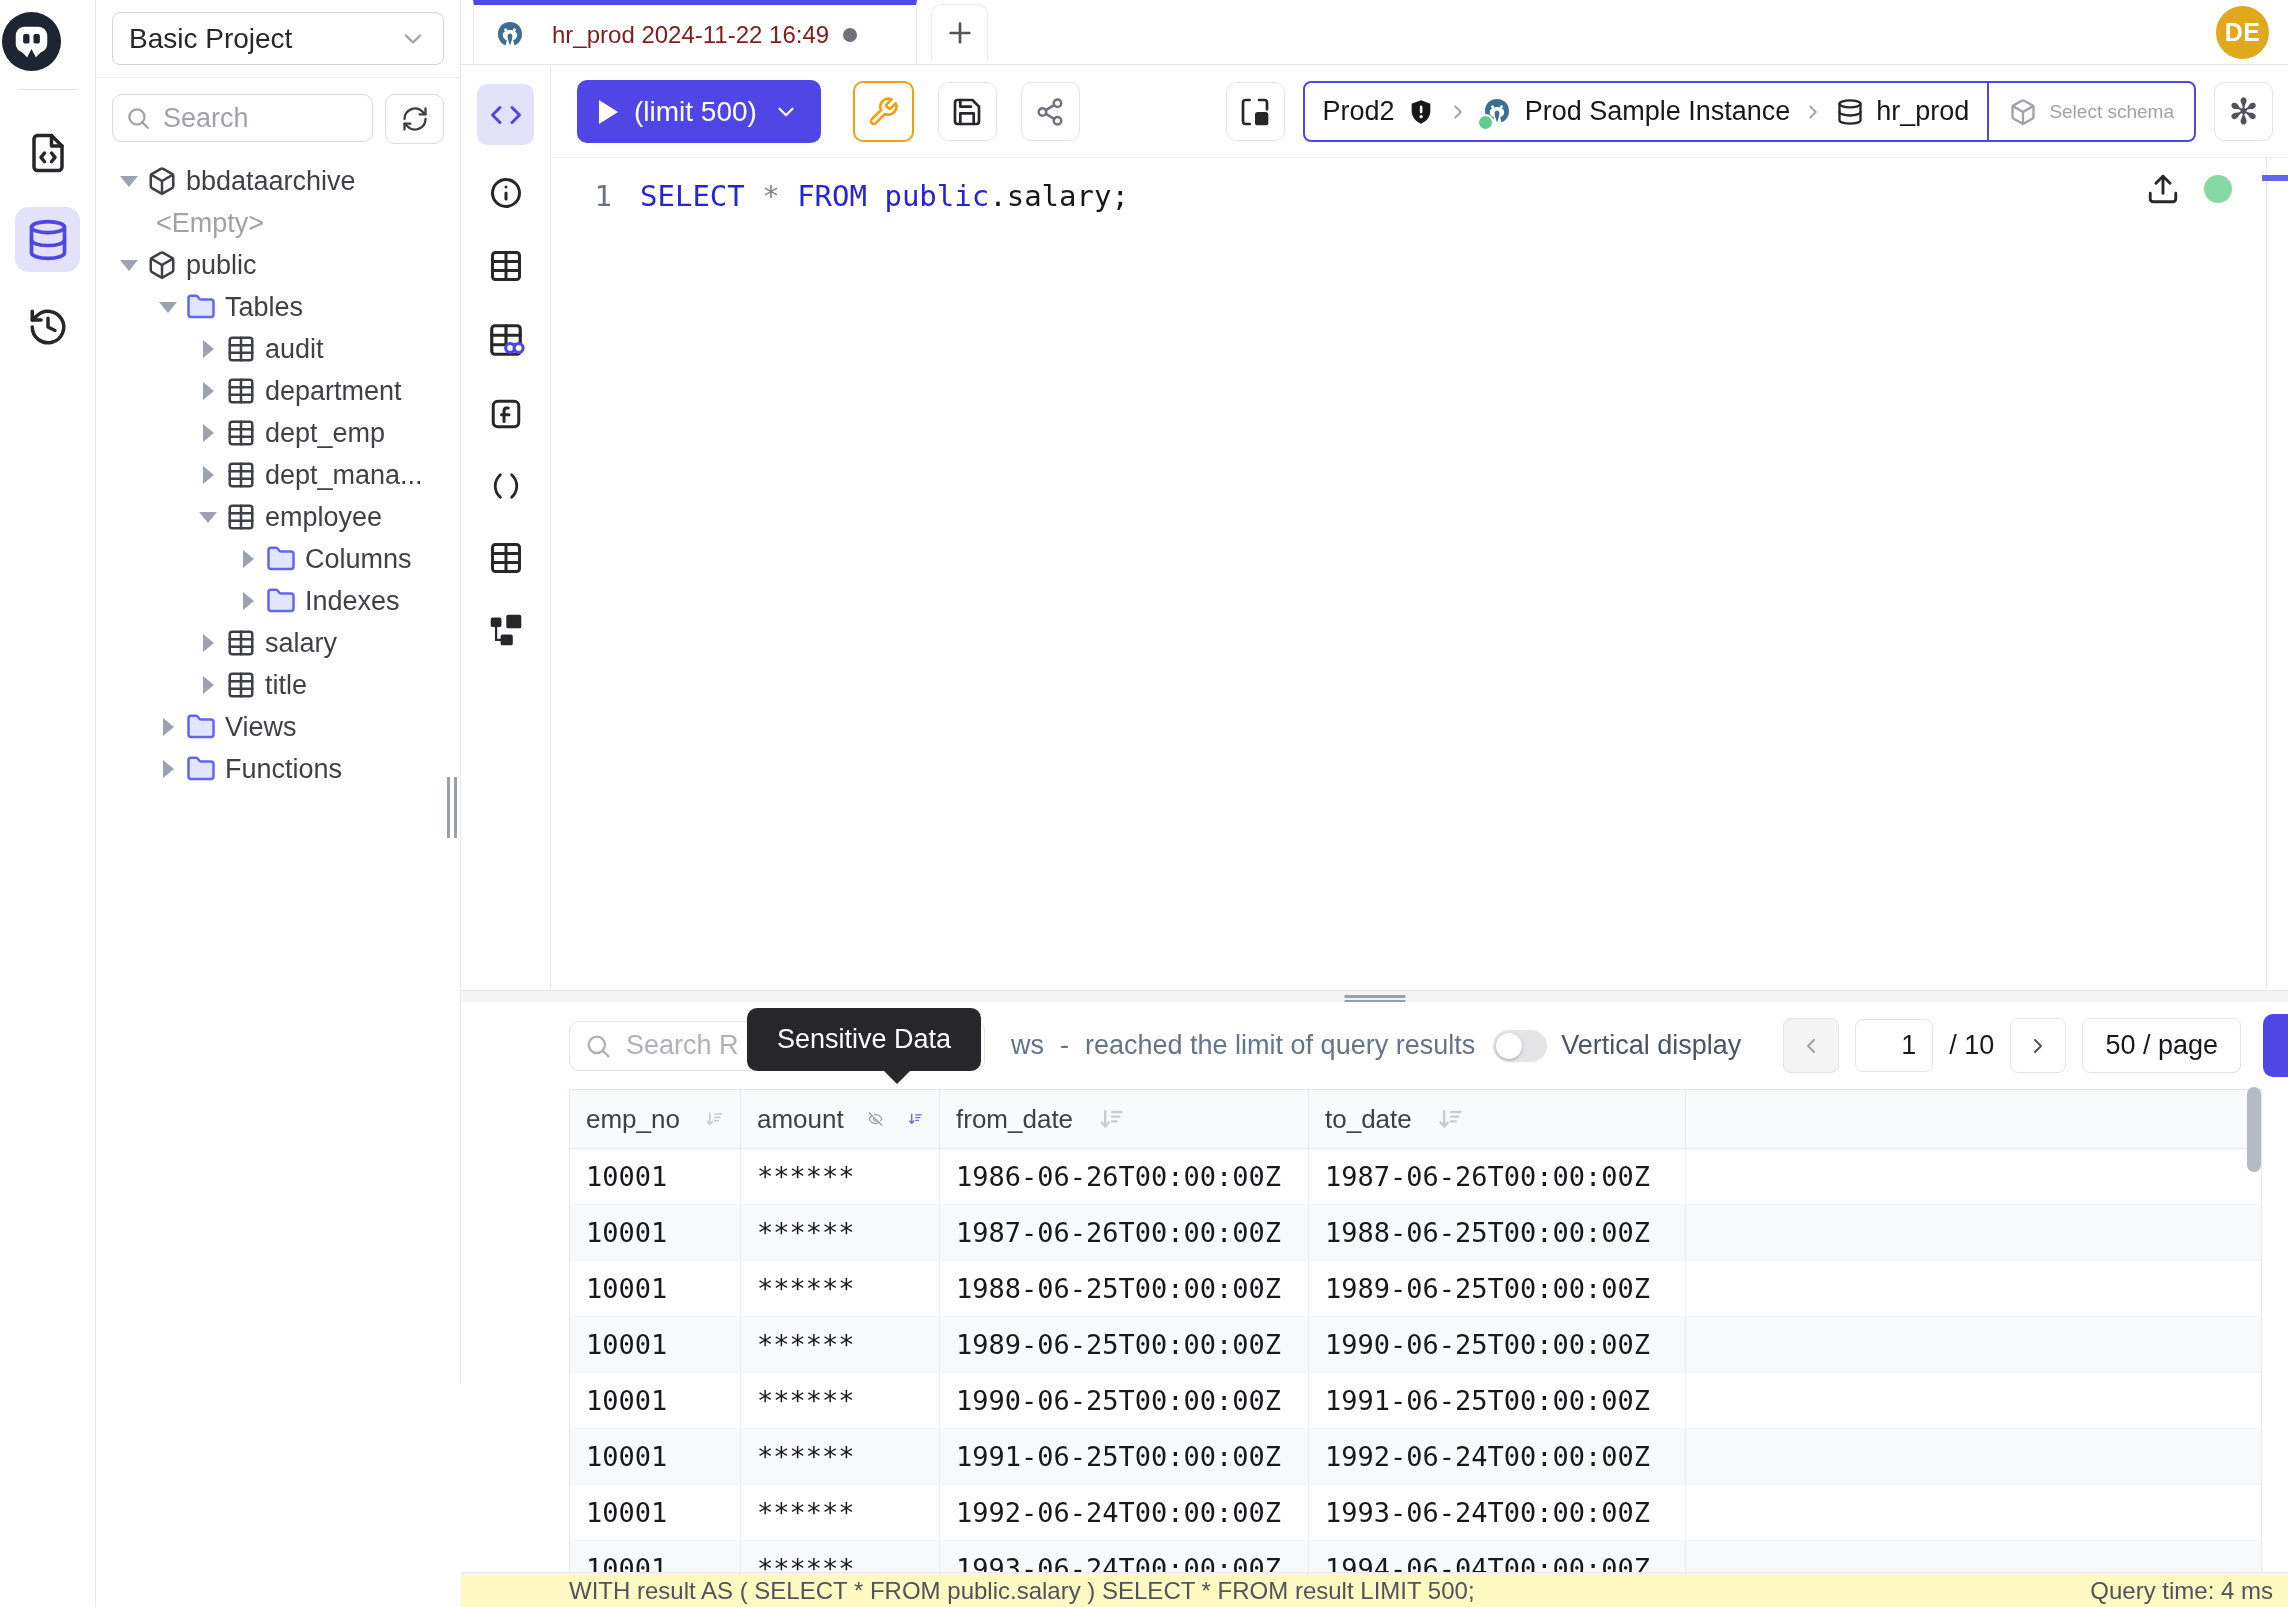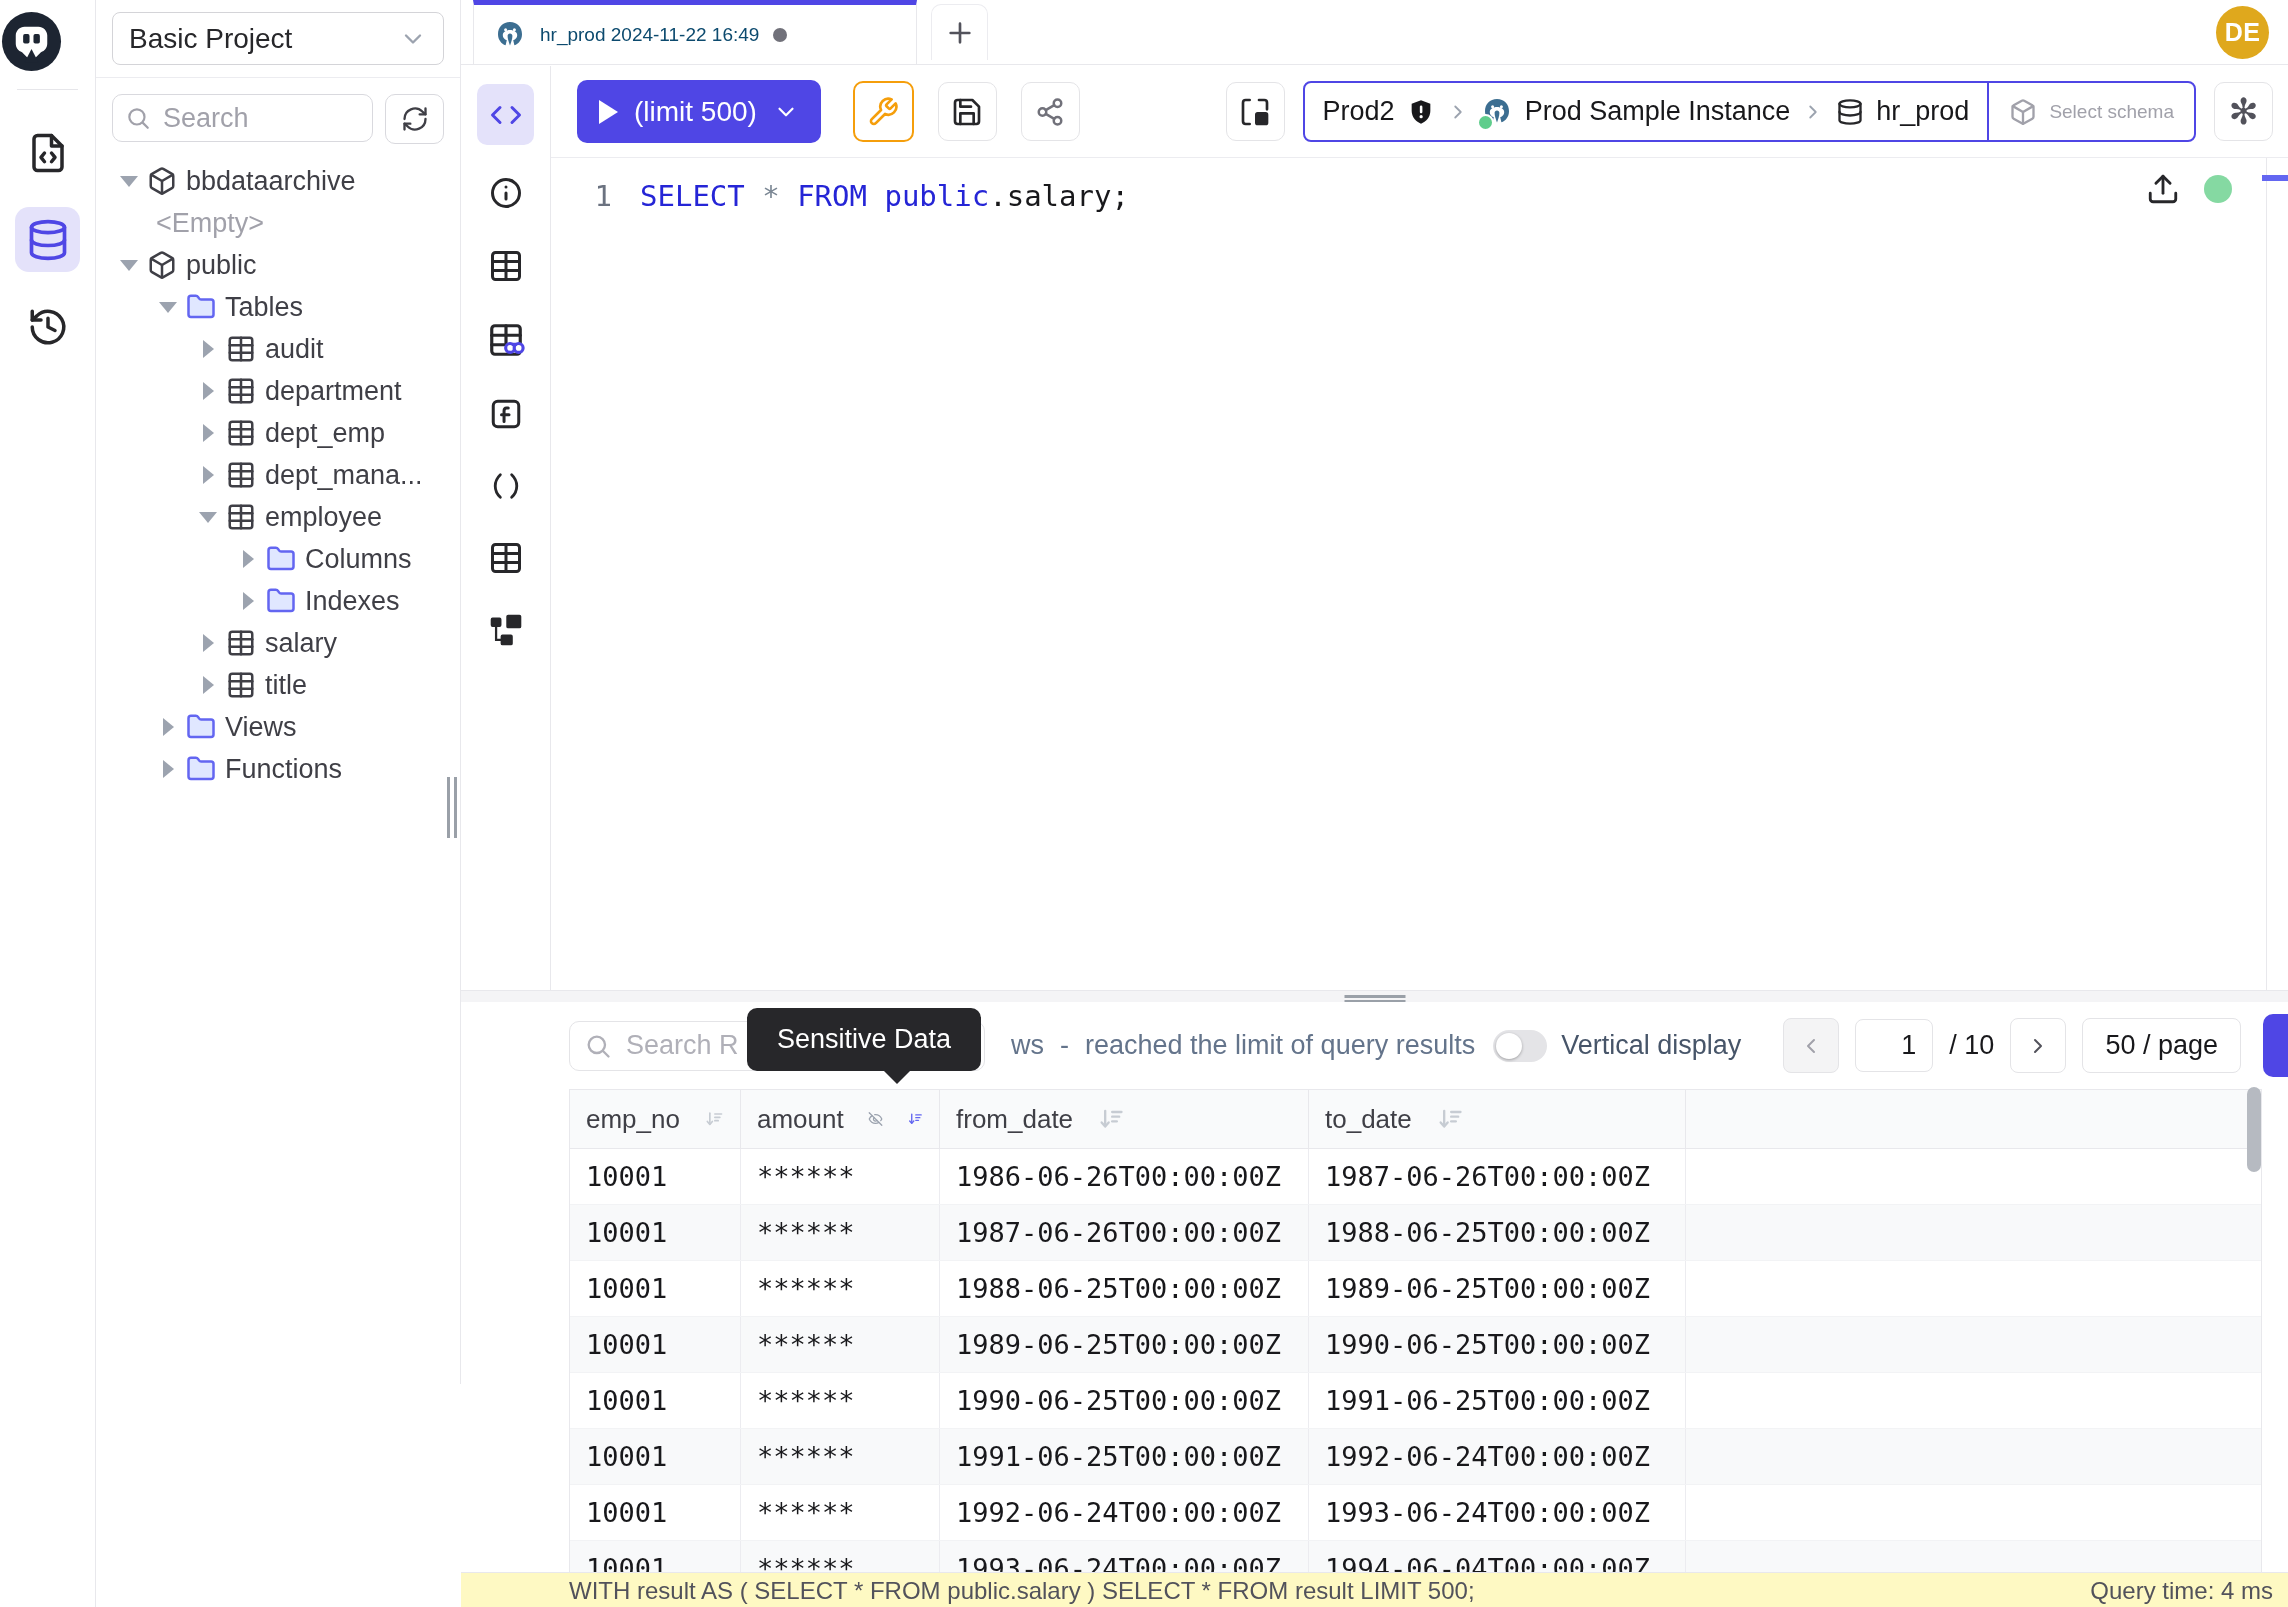--- a/index.html
+++ b/index.html
@@ -33,21 +33,21 @@
   .tree-row.muted .tlabel{color:#a1a1aa;}
   .tri-down{width:0;height:0;border-left:9px solid transparent;border-right:9px solid transparent;border-top:11px solid #9ca3af;}
   .tri-right{width:0;height:0;border-top:9px solid transparent;border-bottom:9px solid transparent;border-left:11px solid #9ca3af;}
   .side-resize{position:absolute;right:3px;top:777px;display:flex;gap:4px;}
   .side-resize i{display:block;width:3px;height:61px;background:#9aa0a8;}
 
   
   .main{position:absolute;left:461px;top:0;right:0;height:1608px;}
   .tabbar{position:relative;height:65px;border-bottom:1px solid #e8e8ec;display:flex;align-items:stretch;box-sizing:border-box;}
   .tab-active{margin-left:12px;width:444px;box-sizing:border-box;border-top:5px solid #4f46e5;border-left:1px solid #e8e8ec;border-right:1px solid #e8e8ec;background:#fff;display:flex;align-items:center;gap:14px;padding:0 20px;}
-  .tab-label{color:#0c4a6e;font-size:19px;white-space:nowrap;overflow:hidden;text-overflow:ellipsis;}
+  .tab-label{color:#7f1d1d;font-size:24px;white-space:nowrap;overflow:hidden;text-overflow:ellipsis;margin-left:12px;}
   .tab-dot{width:14px;height:14px;border-radius:50%;background:#71717a;flex:none;}
   .tab-add{width:55px;height:55px;margin:4px 0 0 14px;border:1px solid #ececf0;border-bottom:none;border-radius:10px 10px 0 0;display:flex;align-items:center;justify-content:center;color:#52525b;background:#fff;}
   .avatar{position:absolute;right:20px;top:6px;width:53px;height:53px;border-radius:50%;background:#dfa81d;color:#fff;font-size:25px;font-weight:700;display:flex;align-items:center;justify-content:center;letter-spacing:0.5px;}
 
   
   .left-strip{position:absolute;left:0;top:66px;width:90px;height:924px;border-right:1px solid #e8e8ec;box-sizing:border-box;display:flex;flex-direction:column;align-items:center;background:#fff;}
   .code-btn{width:57px;height:61px;margin-top:18px;border-radius:10px;background:#e4e2fa;display:flex;align-items:center;justify-content:center;color:#4f46e5;}
   .strip-icons{display:flex;flex-direction:column;align-items:center;gap:37px;margin-top:30px;color:#27272a;}
 
   

